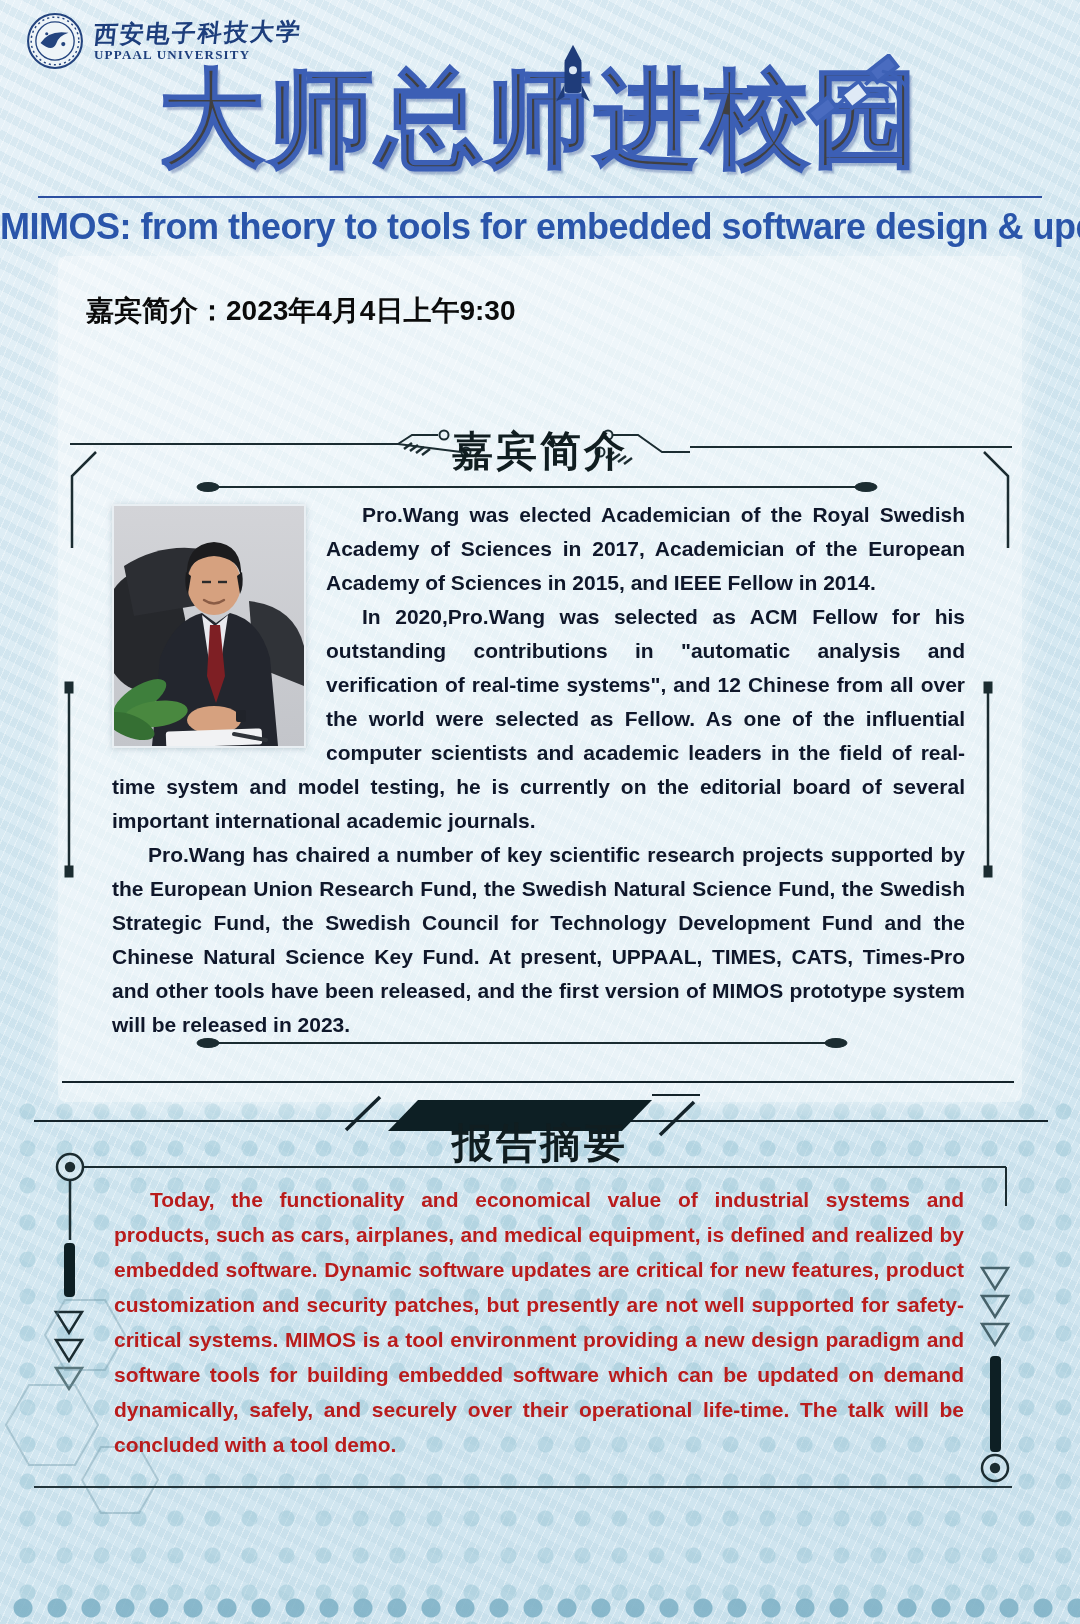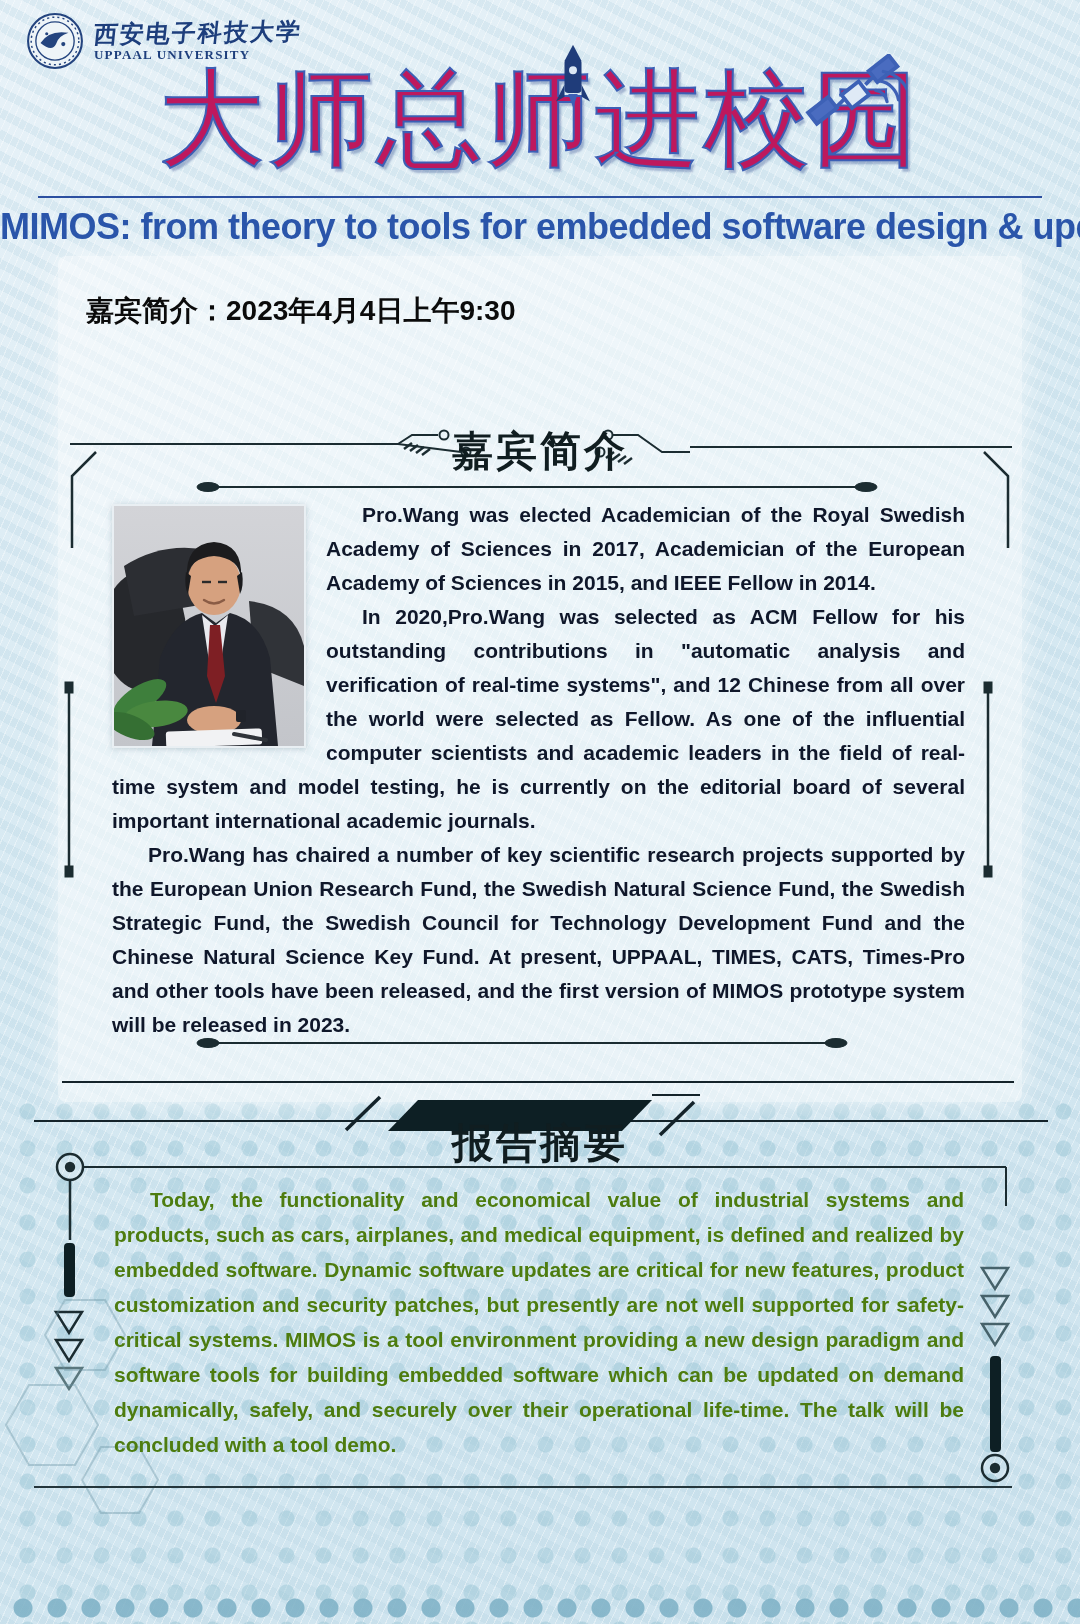--- a/index.html
+++ b/index.html
@@ -30,21 +30,21 @@
   .layer{position:absolute; z-index:4;}
 
   
   .logo-block{top:12px; left:26px; display:flex; align-items:center; gap:10px;}
   .logo-names{display:flex; flex-direction:column; line-height:1.05;}
   .uni-zh{font-size:24px; font-weight:700; color:#1d3e7c; transform:skewX(-7deg) rotate(-1deg); letter-spacing:2px;}
   .uni-en{font-family:"Liberation Serif","DejaVu Serif",serif; font-size:13px; font-weight:700; color:#1d3e7c; letter-spacing:1.2px; margin-top:3px;}
 
   .main-title{
     top:52px; left:0; width:100%; text-align:center;
-    font-size:106px; line-height:132px; font-weight:400; color:#be185d;
+    font-size:106px; line-height:132px; font-weight:700; color:#404040;
     letter-spacing:3px; white-space:nowrap;
     text-shadow:3px 4px 2px rgba(32,60,130,.32), -1px -1px 0 rgba(255,255,255,.55);
     -webkit-text-stroke:2px #3c5fb5;
   }
   .satellite{top:54px; left:802px;}
   .rocket{top:44px; left:556px;}
   .title-rule{top:196px; left:38px; width:1004px; height:2px; background:#2b4fa0;}
   .subtitle{
     top:206px; left:0; width:100%; text-align:center;
     font-size:36px; font-weight:700; color:#2a55aa; letter-spacing:-.5px; white-space:nowrap;
@@ -67,21 +67,21 @@
   .s1{top:424px;}
   .s2{top:1116px;}
 
   
   .bio{top:498px; left:112px; width:853px; font-size:21px; font-weight:700; color:#0f172a; line-height:34px; text-align:justify;}
   .bio p{margin:0; text-indent:36px;}
   .photo-wrap{float:left; width:190px; height:240px; margin:6px 24px 10px 0;}
   .photo-wrap svg{display:block; border:2px solid #e9eff3; box-shadow:0 1px 6px rgba(60,90,110,.25);}
 
   
-  .abstract-text{top:1182px; left:114px; width:850px; font-size:21px; font-weight:700; color:#4d7c0f; line-height:35px; text-align:justify; text-indent:36px;}
+  .abstract-text{top:1182px; left:114px; width:850px; font-size:21px; font-weight:700; color:#b91c1c; line-height:35px; text-align:justify; text-indent:36px;}
 
   
   .footer-rule{top:1486px; left:34px; width:978px; height:2px; background:#24363c; z-index:4;}
   .organizer{top:1532px; left:0; width:100%; text-align:center; font-size:27px; font-weight:700; color:#0b0b0b; letter-spacing:1px;}
 
   .deco-svg{position:absolute; inset:0; width:1080px; height:1624px; z-index:3; pointer-events:none;}
 </style>
 </head>
 <body>
 

